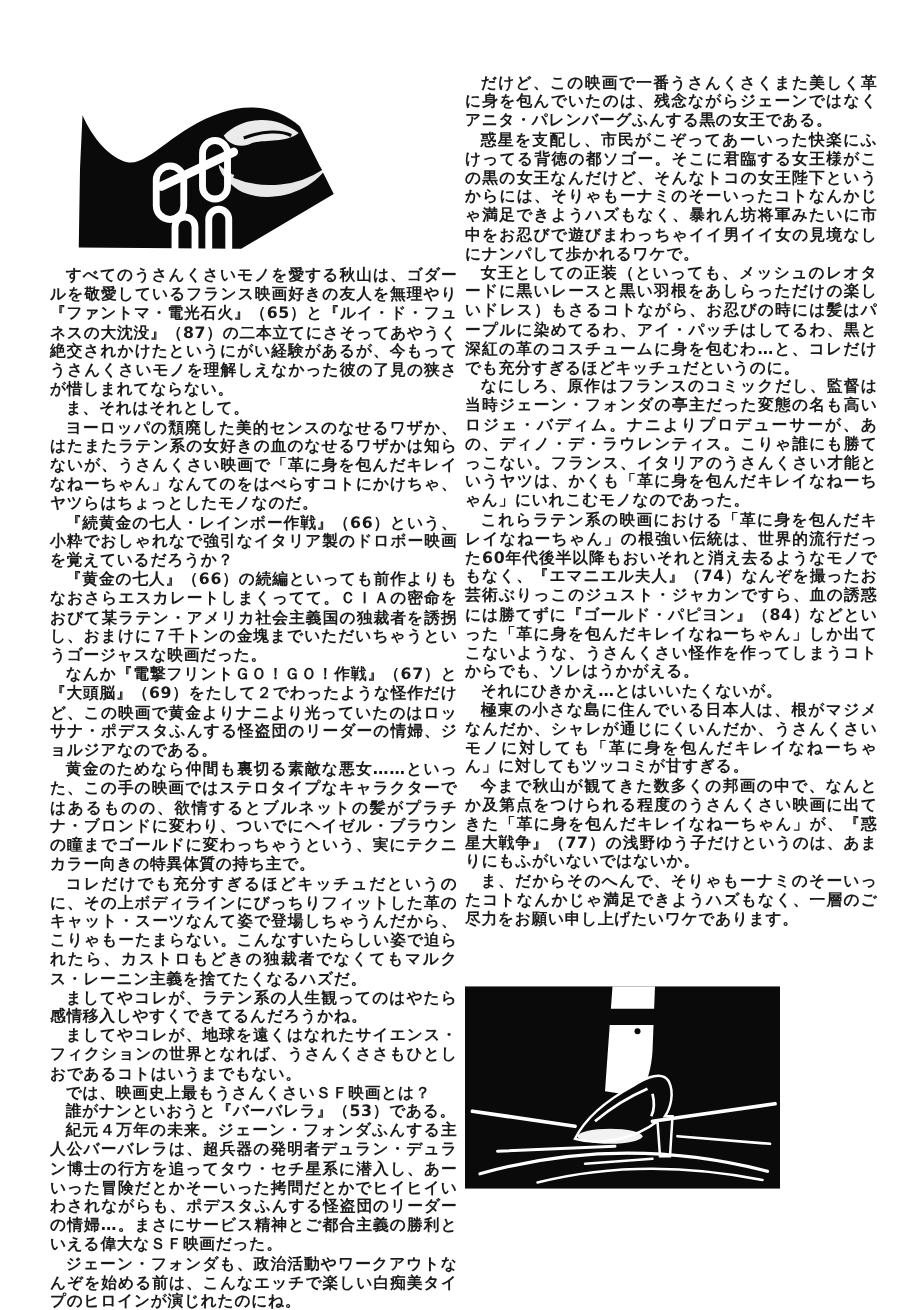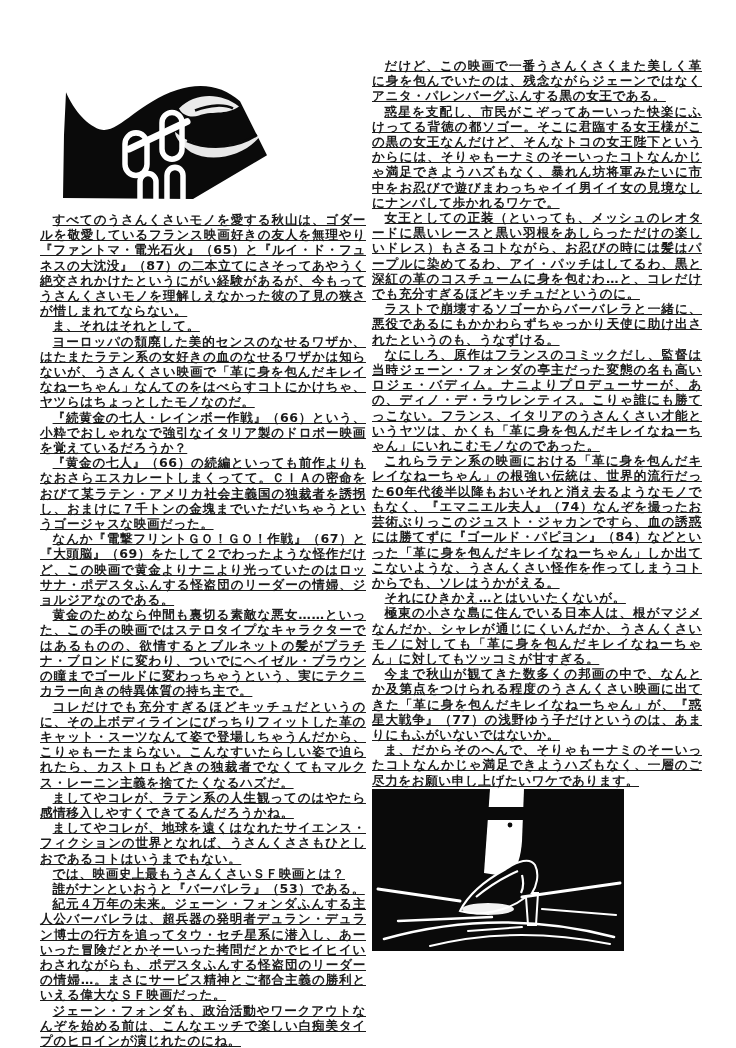--- a/index.html
+++ b/index.html
@@ -14,21 +14,21 @@
   }
   .col{
     position:absolute;
     text-align:justify;
     color:#1b1b1b;
     font-size:12.6px;
     line-height:15.2px;
     letter-spacing:0.55px;
     font-weight:600;
   }
-  .col p{margin:0;text-indent:1em;text-decoration:underline;}
+  .col p{margin:0;text-indent:1em;}
   .col-left{left:40px;top:212px;width:326px;}
   .col-right{left:372px;top:58px;width:330px;}
   .illus{position:absolute;}
   .illus-lips{left:61px;top:84px;width:208px;height:118px;}
   .illus-shoe{left:372px;top:789px;width:252px;height:162px;}
   svg{display:block;width:100%;height:100%;}
 </style>
 </head>
 <body>
 
@@ -64,21 +64,20 @@
       <p>では、映画史上最もうさんくさいＳＦ映画とは？</p>
       <p>誰がナンといおうと『バーバレラ』（53）である。</p>
       <p>紀元４万年の未来。ジェーン・フォンダふんする主人公バーバレラは、超兵器の発明者デュラン・デュラン博士の行方を追ってタウ・セチ星系に潜入し、あーいった冒険だとかそーいった拷問だとかでヒイヒイいわされながらも、ポデスタふんする怪盗団のリーダーの情婦…。まさにサービス精神とご都合主義の勝利といえる偉大なＳＦ映画だった。</p>
       <p>ジェーン・フォンダも、政治活動やワークアウトなんぞを始める前は、こんなエッチで楽しい白痴美タイプのヒロインが演じれたのにね。</p>
     </div>
 
   <div class="col col-right">
       <p>だけど、この映画で一番うさんくさくまた美しく革に身を包んでいたのは、残念ながらジェーンではなくアニタ・パレンバーグふんする黒の女王である。</p>
       <p>惑星を支配し、市民がこぞってあーいった快楽にふけってる背徳の都ソゴー。そこに君臨する女王様がこの黒の女王なんだけど、そんなトコの女王陛下というからには、そりゃもーナミのそーいったコトなんかじゃ満足できようハズもなく、暴れん坊将軍みたいに市中をお忍びで遊びまわっちゃイイ男イイ女の見境なしにナンパして歩かれるワケで。</p>
       <p>女王としての正装（といっても、メッシュのレオタードに黒いレースと黒い羽根をあしらっただけの楽しいドレス）もさるコトながら、お忍びの時には髪はパープルに染めてるわ、アイ・パッチはしてるわ、黒と深紅の革のコスチュームに身を包むわ…と、コレだけでも充分すぎるほどキッチュだというのに。</p>
-      <p>ラストで崩壊するソゴーからバーバレラと一緒に、悪役であるにもかかわらずちゃっかり天使に助け出されたというのも、うなずける。</p>
       <p>なにしろ、原作はフランスのコミックだし、監督は当時ジェーン・フォンダの亭主だった変態の名も高いロジェ・バディム。ナニよりプロデューサーが、あの、ディノ・デ・ラウレンティス。こりゃ誰にも勝てっこない。フランス、イタリアのうさんくさい才能というヤツは、かくも「革に身を包んだキレイなねーちゃん」にいれこむモノなのであった。</p>
       <p>これらラテン系の映画における「革に身を包んだキレイなねーちゃん」の根強い伝統は、世界的流行だった60年代後半以降もおいそれと消え去るようなモノでもなく、『エマニエル夫人』（74）なんぞを撮ったお芸術ぶりっこのジュスト・ジャカンですら、血の誘惑には勝てずに『ゴールド・パピヨン』（84）などといった「革に身を包んだキレイなねーちゃん」しか出てこないような、うさんくさい怪作を作ってしまうコトからでも、ソレはうかがえる。</p>
       <p>それにひきかえ…とはいいたくないが。</p>
       <p>極東の小さな島に住んでいる日本人は、根がマジメなんだか、シャレが通じにくいんだか、うさんくさいモノに対しても「革に身を包んだキレイなねーちゃん」に対してもツッコミが甘すぎる。</p>
       <p>今まで秋山が観てきた数多くの邦画の中で、なんとか及第点をつけられる程度のうさんくさい映画に出てきた「革に身を包んだキレイなねーちゃん」が、『惑星大戦争』（77）の浅野ゆう子だけというのは、あまりにもふがいないではないか。</p>
       <p>ま、だからそのへんで、そりゃもーナミのそーいったコトなんかじゃ満足できようハズもなく、一層のご尽力をお願い申し上げたいワケであります。</p>
     </div>
 
   <div class="illus illus-shoe">
     <svg viewBox="0 0 252 162" preserveAspectRatio="none">

